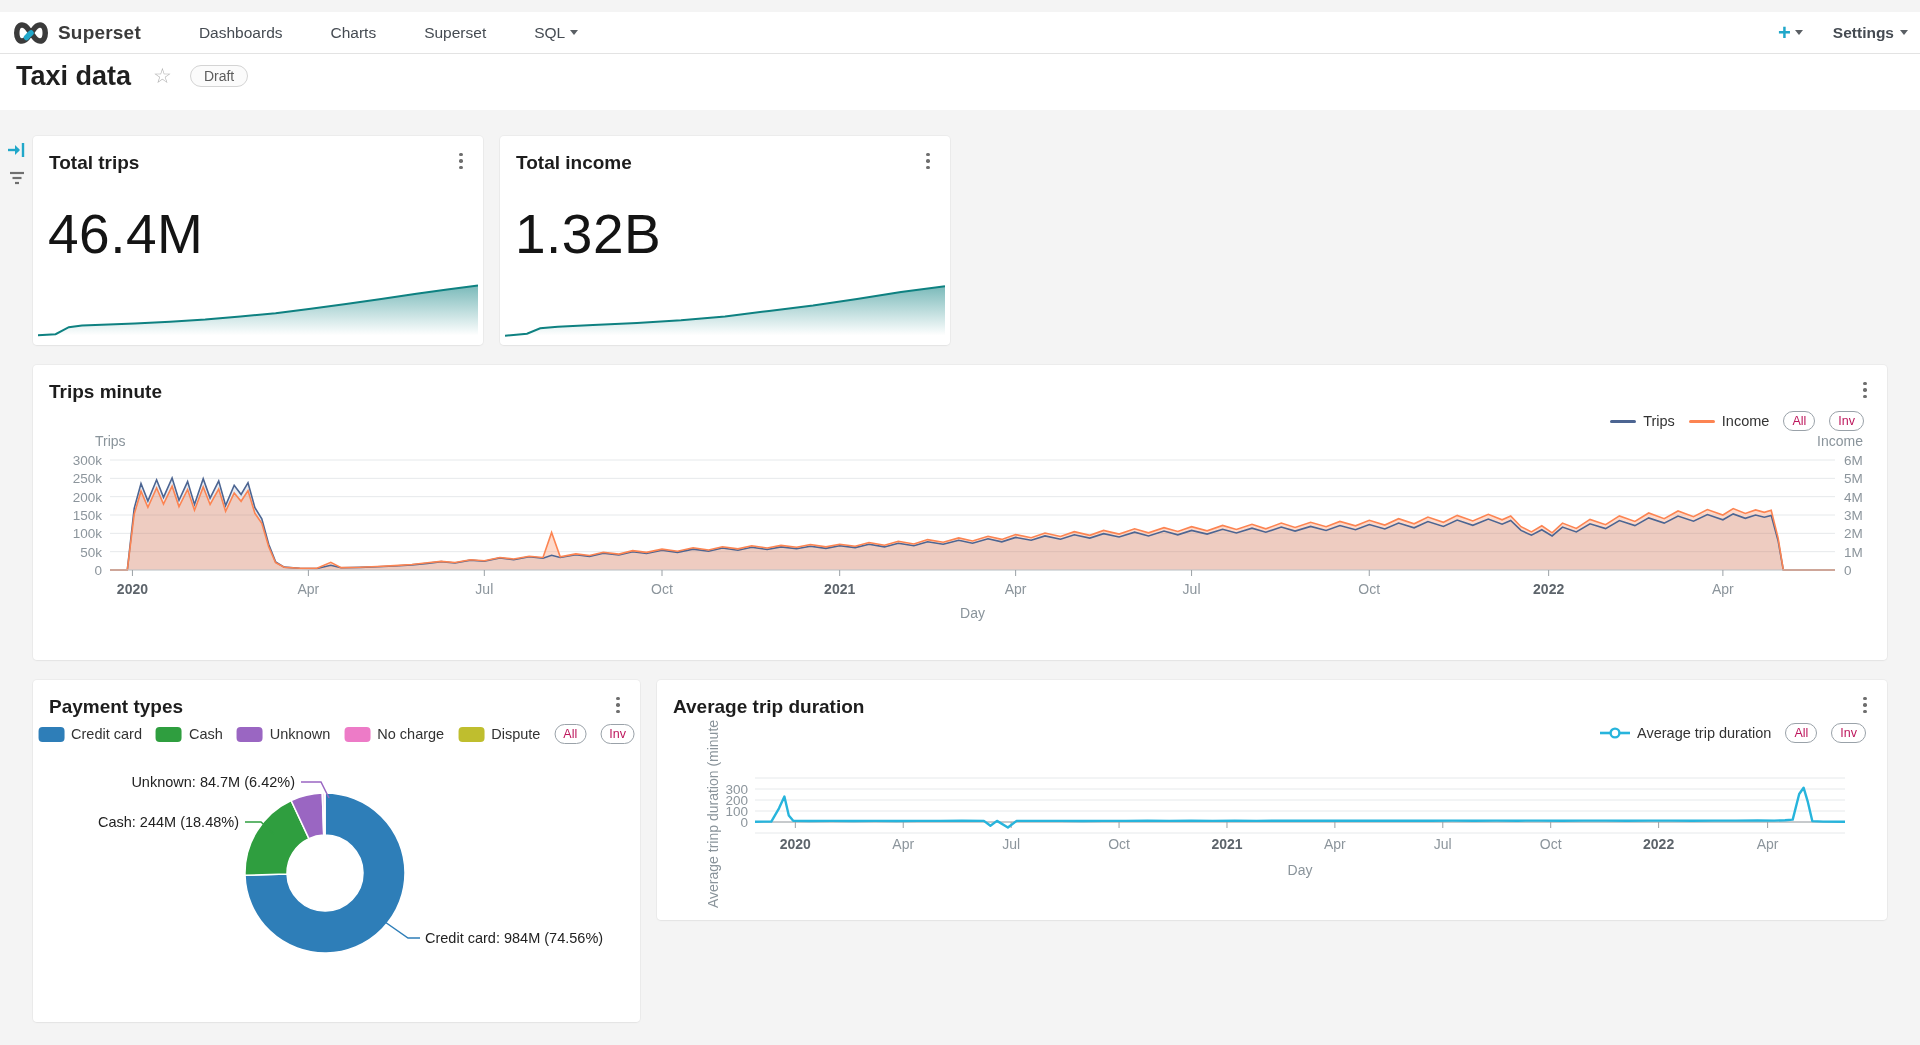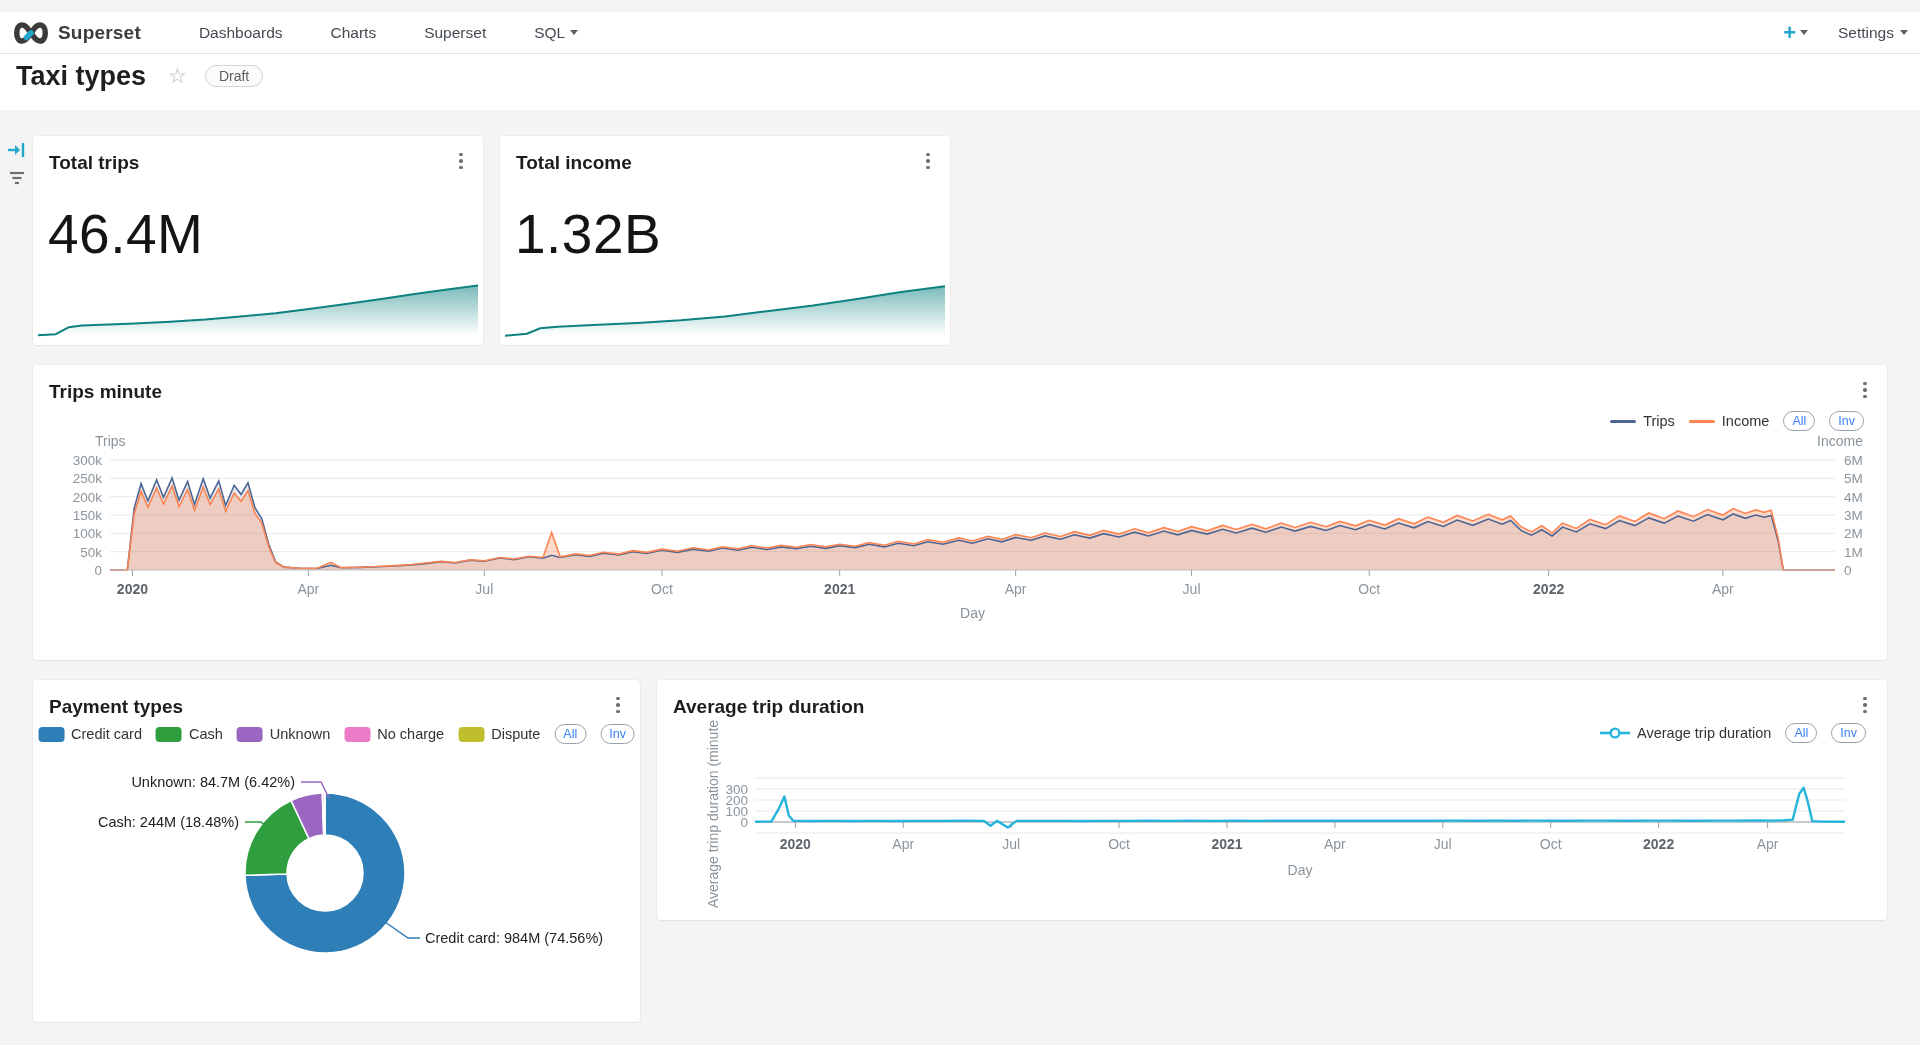--- a/index.html
+++ b/index.html
@@ -9,21 +9,21 @@
   
   .navbar { position:absolute; left:0; top:12px; width:1920px; height:42px; background:#fff;
     border-bottom:1px solid #e3e3e3; display:flex; align-items:center; padding:0 12px; z-index:20; }
   .brand { display:flex; align-items:center; gap:8px; margin-right:34px; cursor:pointer; }
   .brand-name { font-size:19px; font-weight:700; color:#3b3b3b; letter-spacing:.2px; }
   .nav-item { font-size:15.5px; color:#454b52; padding:0 24px; cursor:pointer; display:flex; align-items:center; gap:5px; }
   .nav-right { margin-left:auto; display:flex; align-items:center; gap:30px; }
   .plus-btn { color:#20A7C9; font-size:22px; font-weight:700; display:flex; align-items:center; gap:4px; cursor:pointer; }
   .caret { width:0; height:0; border-left:4px solid transparent; border-right:4px solid transparent;
     border-top:5px solid #5a5f64; display:inline-block; }
-  .settings { font-size:15.5px; color:#454b52; display:flex; align-items:center; gap:6px; cursor:pointer; }
+  .settings { font-size:15.5px; color:#454b52; display:flex; align-items:center; gap:6px; cursor:pointer;font-weight:bold; }
 
   
   .dash-header { position:absolute; left:0; top:42px; width:1920px; height:68px; background:#fff;
     display:flex; align-items:center; padding:0 16px; z-index:19; }
   .dash-title { font-size:27px; font-weight:600; color:#1f1f1f; }
   .fav-star { font-size:21px; color:#b5b5b5; margin-left:22px; cursor:pointer; }
   .draft-badge { margin-left:18px; font-size:14px; color:#5c5c5c; background:#fbfbfb;
     border:1px solid #d4d4d4; border-radius:12px; padding:2px 13px; }
   .header-actions { margin-left:auto; display:flex; align-items:center; gap:22px; }
   .edit-btn { background:#e1eff5; color:#12718f; border:none; border-radius:4px; font-size:13.5px;
@@ -42,21 +42,21 @@
   .kebab i { width:3.5px; height:3.5px; border-radius:50%; background:#6e6e6e; }
 
   .big-number { position:absolute; left:15px; top:66px; font-size:55px; font-weight:500; color:#141414; letter-spacing:.5px; }
   .spark { position:absolute; left:5px; top:142px; }
 
   
   .legend-row { position:absolute; display:flex; align-items:center; gap:14px; font-size:14.5px; color:#333; }
   .legend-item { display:flex; align-items:center; gap:7px; cursor:pointer; }
   .swatch-line { width:26px; height:3px; border-radius:2px; }
   .swatch-rect { width:26px; height:15px; border-radius:4px; }
-  .pill { border:1px solid #9aa2a9; border-radius:12px; color:#3b82f6; font-size:12.5px;
+  .pill { border:1px solid #9aa2a9; border-radius:12px; color:#be185d; font-size:12.5px;
     padding:2px 8px; background:#fff; cursor:pointer; }
   .axis-name { position:absolute; font-size:14px; color:#8a949b; }
 
   .rot-label { position:absolute; font-size:14px; color:#8a949b; white-space:nowrap;
     transform:rotate(-90deg); transform-origin:left top; }
 
   svg text { font-family:"Liberation Sans", sans-serif; }
 </style>
 </head>
 <body>
@@ -88,21 +88,21 @@
       <span class="caret"></span>
     </div>
     <div class="settings">
       <span>Settings</span>
       <span class="caret"></span>
     </div>
   </div>
 </div>
 
 <div class="dash-header">
-  <span class="dash-title">Taxi types</span>
+  <span class="dash-title">Taxi data</span>
   <span class="fav-star">☆</span>
   <span class="draft-badge">Draft</span>
 </div>
 
 <div class="rail-icon" style="left:6px; top:140px;">
   <svg width="22" height="20" viewBox="0 0 22 20">
     <line x1="2" y1="10" x2="13" y2="10" stroke="#20A7C9" stroke-width="2.4"></line>
     <path d="M9 5 L14 10 L9 15 Z" fill="#20A7C9"></path>
     <line x1="17" y1="3" x2="17" y2="17" stroke="#20A7C9" stroke-width="2.4"></line>
   </svg>

